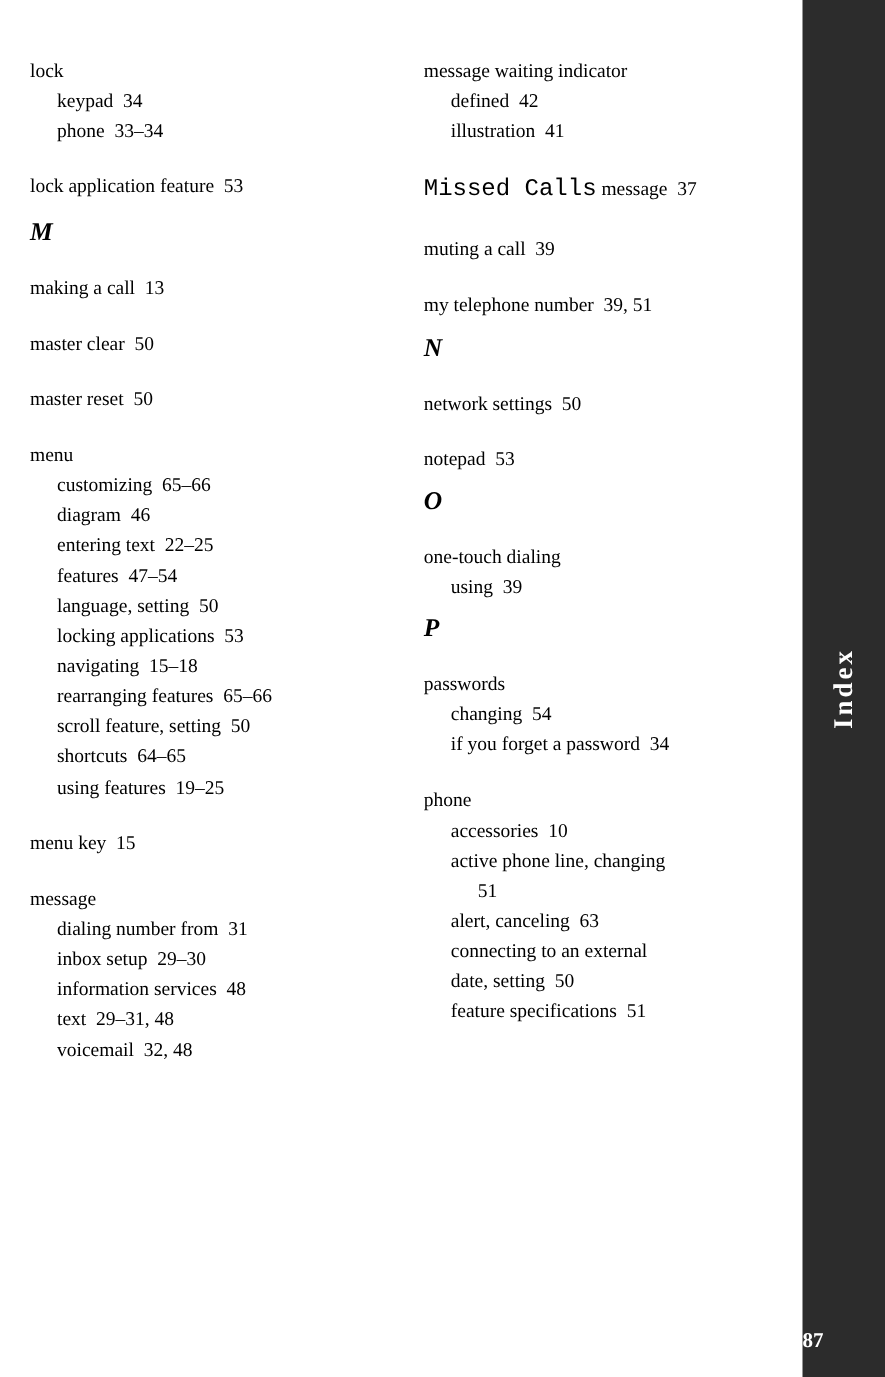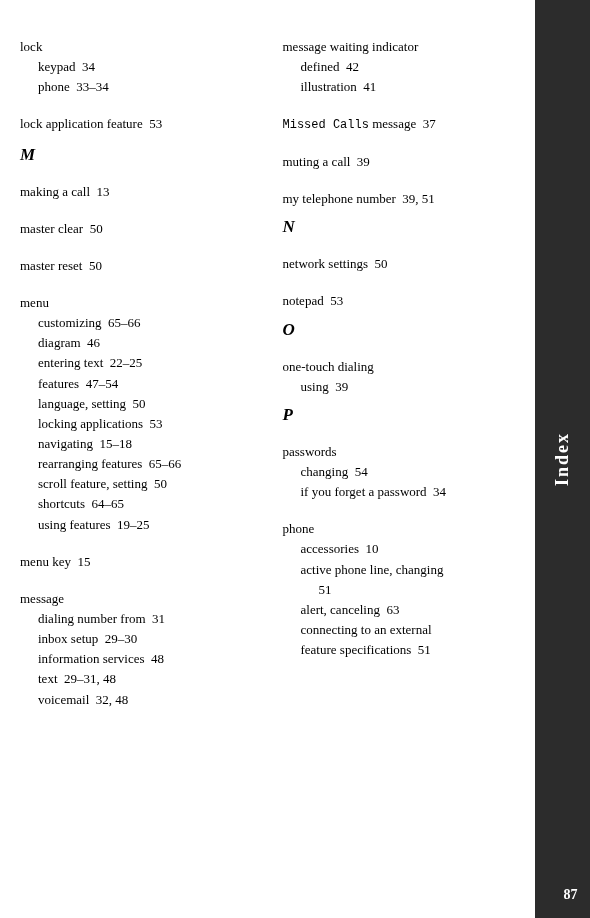--- a/index.html
+++ b/index.html
@@ -57,23 +57,23 @@
       font-size: 18px;
       font-weight: bold;
       writing-mode: vertical-rl;
       transform: rotate(180deg);
       letter-spacing: 2px;
     }
 
     .page-number {
       position: absolute;
       bottom: 15px;
-      left: 16px;
+      left: 0;
       right: 0;
-      text-align: center;
+      text-align: left;
       color: #ffffff;
       font-size: 14px;
       font-weight: bold;
     }
 
     .section-heading {
       font-size: 17px;
       font-weight: bold;
       margin-top: 10px;
       margin-bottom: 4px;
@@ -92,21 +92,21 @@
     .entry.sub-entry {
       padding-left: 18px;
     }
 
     .entry.sub-sub-entry {
       padding-left: 36px;
     }
 
     .mono {
       font-family: 'Courier New', Courier, monospace;
-      font-size: 12px;
+      font-size: 16px;
     }
 
     .section-gap {
       margin-top: 8px;
     }
   </style>
 </head>
 <body>
 
 <div class="page-container">
@@ -166,20 +166,21 @@
 
       <div class="entry main-entry">passwords</div>
       <div class="entry sub-entry">changing&nbsp;&nbsp;54</div>
       <div class="entry sub-entry">if you forget a password&nbsp;&nbsp;34</div>
       <div class="entry main-entry">phone</div>
       <div class="entry sub-entry">accessories&nbsp;&nbsp;10</div>
       <div class="entry sub-entry">active phone line, changing</div>
       <div class="entry sub-sub-entry">51</div>
       <div class="entry sub-entry">alert, canceling&nbsp;&nbsp;63</div>
       <div class="entry sub-entry">connecting to an external</div>
+      <div class="entry sub-entry">date, setting&nbsp;&nbsp;50</div>
       <div class="entry sub-entry">feature specifications&nbsp;&nbsp;51</div>
     </div>
   </div>
 
   <div class="index-sidebar">
     <div class="index-sidebar-text">Index</div>
     <div class="page-number">87</div>
   </div>
 </div>
 

